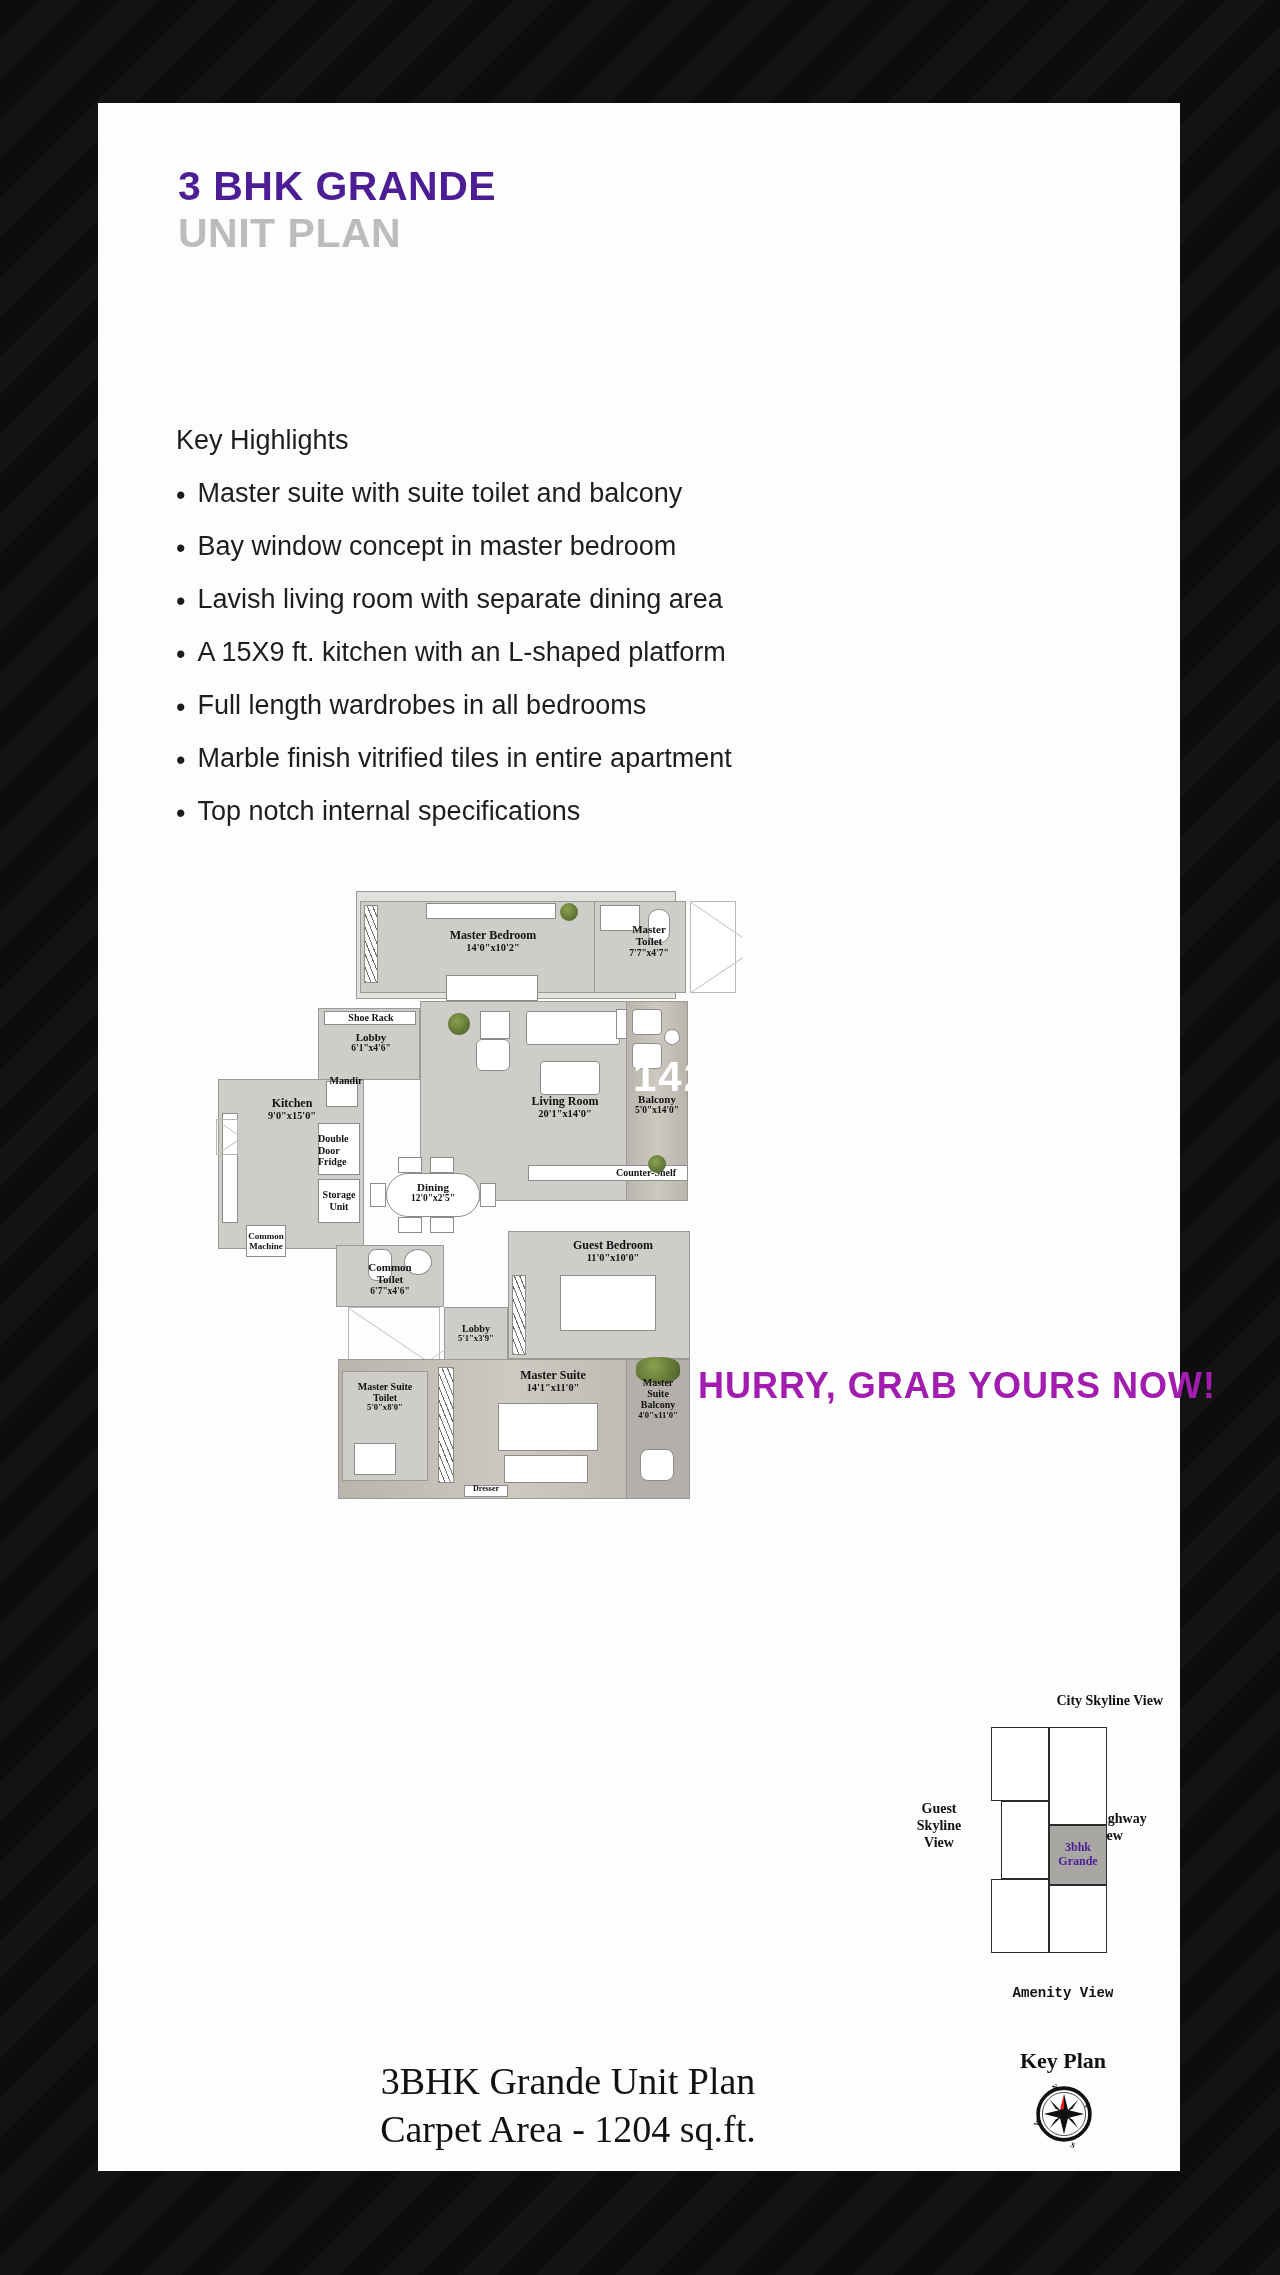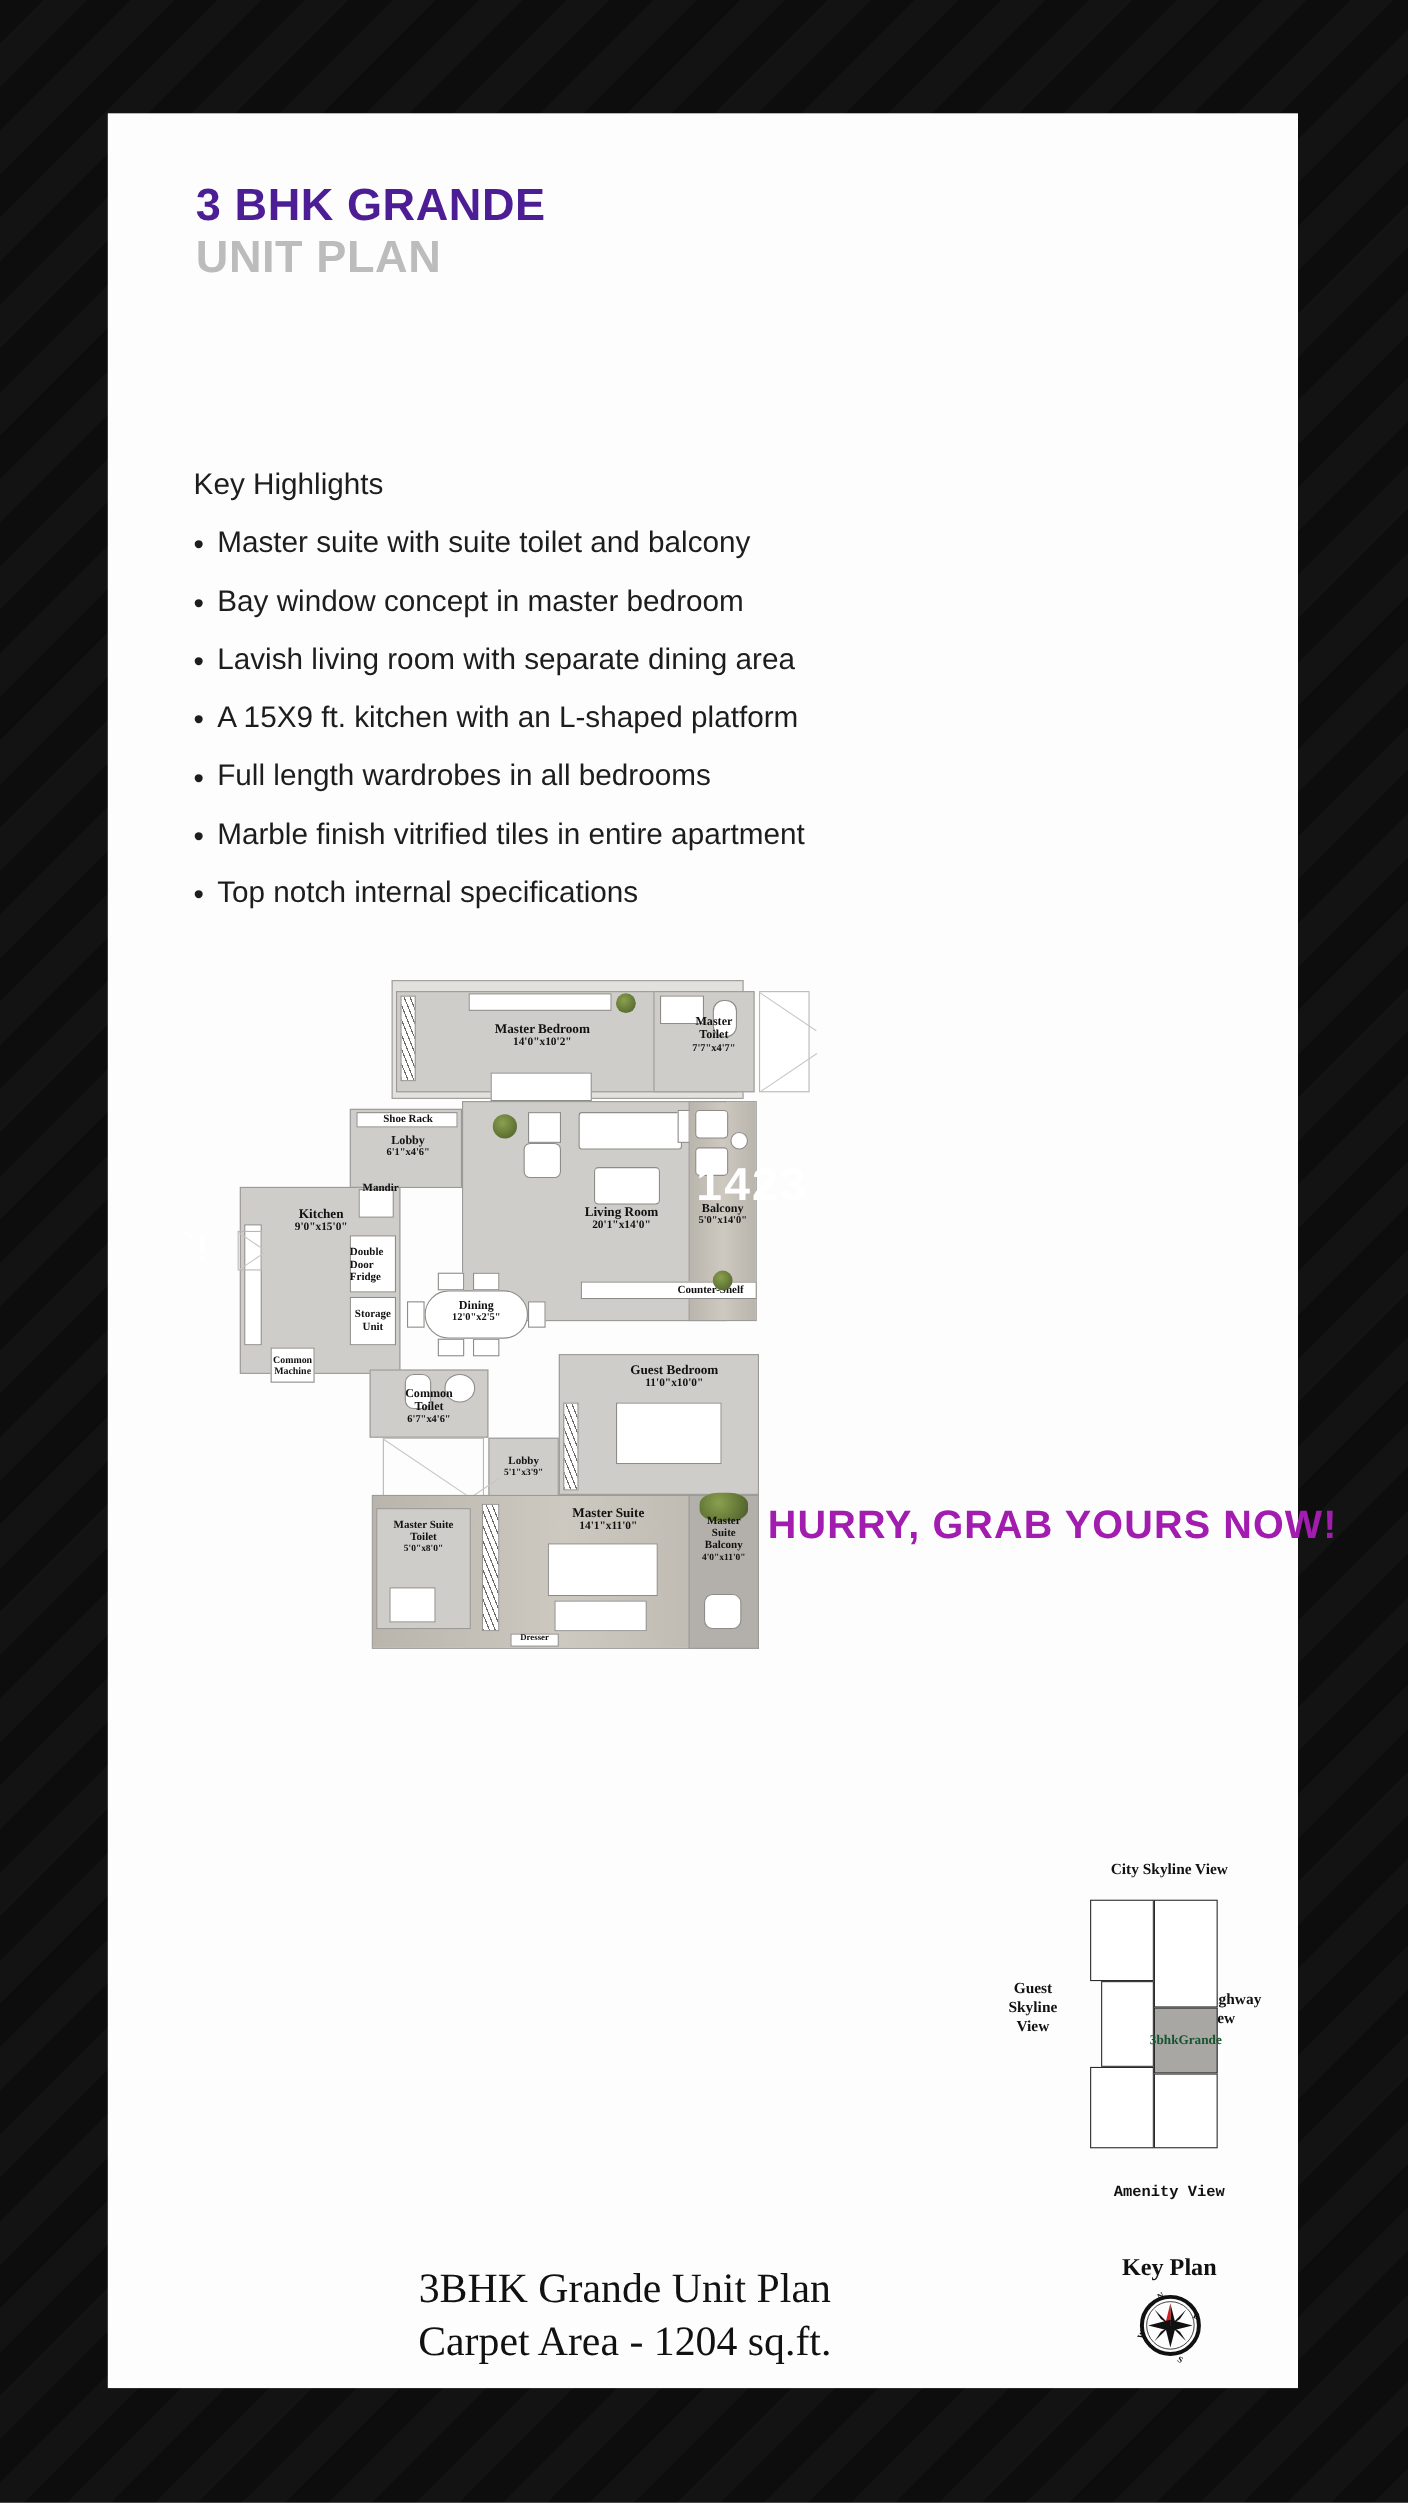--- a/index.html
+++ b/index.html
@@ -44,23 +44,23 @@
     border:1px solid #8e8c88; background-color:#fff; }
   .xbox{ position:absolute; border:1px solid #b9b7b3; }
   .xbox:before,.xbox:after{ content:""; position:absolute; left:0; top:0; width:141%; height:1px;
      background:#c9c7c3; transform-origin:0 0; }
   .xbox:before{ transform:rotate(34deg); }
   .xbox:after{ transform:rotate(-34deg) translateY(0); top:100%; }
   
   #keyplan{ position:absolute; left:845px; top:1590px; width:240px; height:330px; }
   .kp-cell{ position:absolute; border:1px solid #2b2b2b; background:#fff; }
   .kp-cell.hi{ background:#a9a7a3; }
-  .kp-cell span{ position:absolute; inset:0; display:flex; flex-direction:row;
+  .kp-cell span{ position:absolute; inset:0; display:flex; flex-direction:column;
      align-items:center; justify-content:center; font-family:"Liberation Serif",serif;
-     font-size:12px; font-weight:bold; line-height:1.15; color:#14532d; }
+     font-size:12px; font-weight:bold; line-height:1.15; color:#4c1d95; }
   .kp-lbl{ position:absolute; font-family:"Liberation Serif",serif; font-size:14px;
      font-weight:bold; color:#111; text-align:center; line-height:1.2; }
   #keyplan-title{ position:absolute; left:845px; top:1945px; width:240px; text-align:center;
      font-family:"Liberation Serif",serif; font-size:22px; font-weight:bold; color:#111; }
   #compass{ position:absolute; left:930px; top:1975px; width:72px; height:72px; }
   
   #caption{ position:absolute; left:150px; top:1955px; width:640px; text-align:center;
      font-family:"Liberation Serif",serif; font-size:38px; color:#111; line-height:1.25; }
   
   #watermark{ position:absolute; left:535px; top:950px; font-size:42px; font-weight:bold;
@@ -254,21 +254,21 @@
     <div class="furn" style="left:432px;top:566px;width:34px;height:32px;border-radius:8px;"></div>
     <div class="lbl" style="left:418px;top:494px;width:64px;font-size:10px;">
       <span>Master</span><br>
       <span>Suite</span><br>
       <span>Balcony</span>
       <span class="dim">4'0"x11'0"</span>
     </div>
   </div>
 
   <div id="keyplan">
-    <div class="kp-lbl" style="left:20px;top:0px;width:200px;">City Skyline View</div>
+    <div class="kp-lbl" style="left:20px;top:0px;width:200px;text-align:right;">City Skyline View</div>
     <div class="kp-lbl" style="left:-50px;top:108px;width:92px;">
       <span>Guest</span><br>
       <span>Skyline</span><br>
       <span>View</span>
     </div>
     <div class="kp-lbl" style="left:150px;top:118px;width:100px;text-align:left;">
       <span>Highway</span><br>
       <span>View</span>
     </div>
     <div class="kp-lbl" style="left:20px;top:292px;width:200px;font-family:Liberation Mono, monospace;">Amenity View</div>

